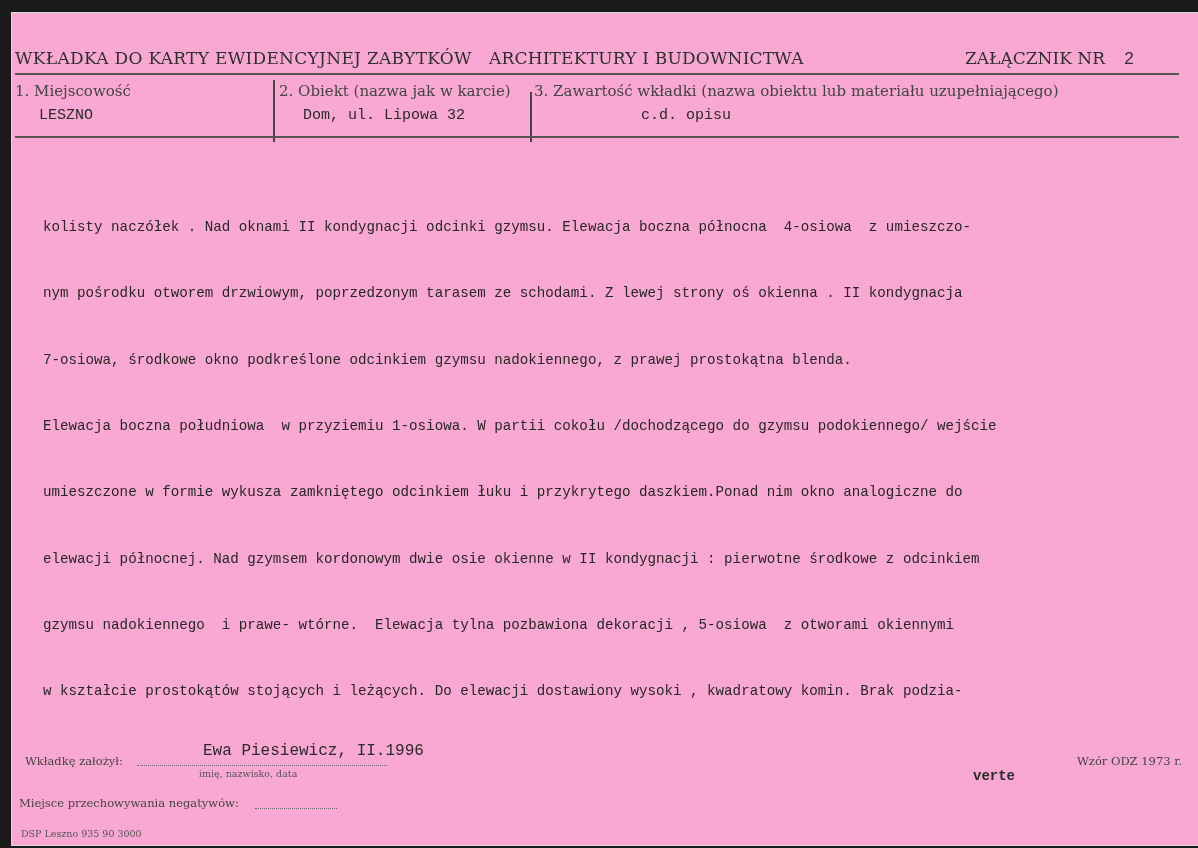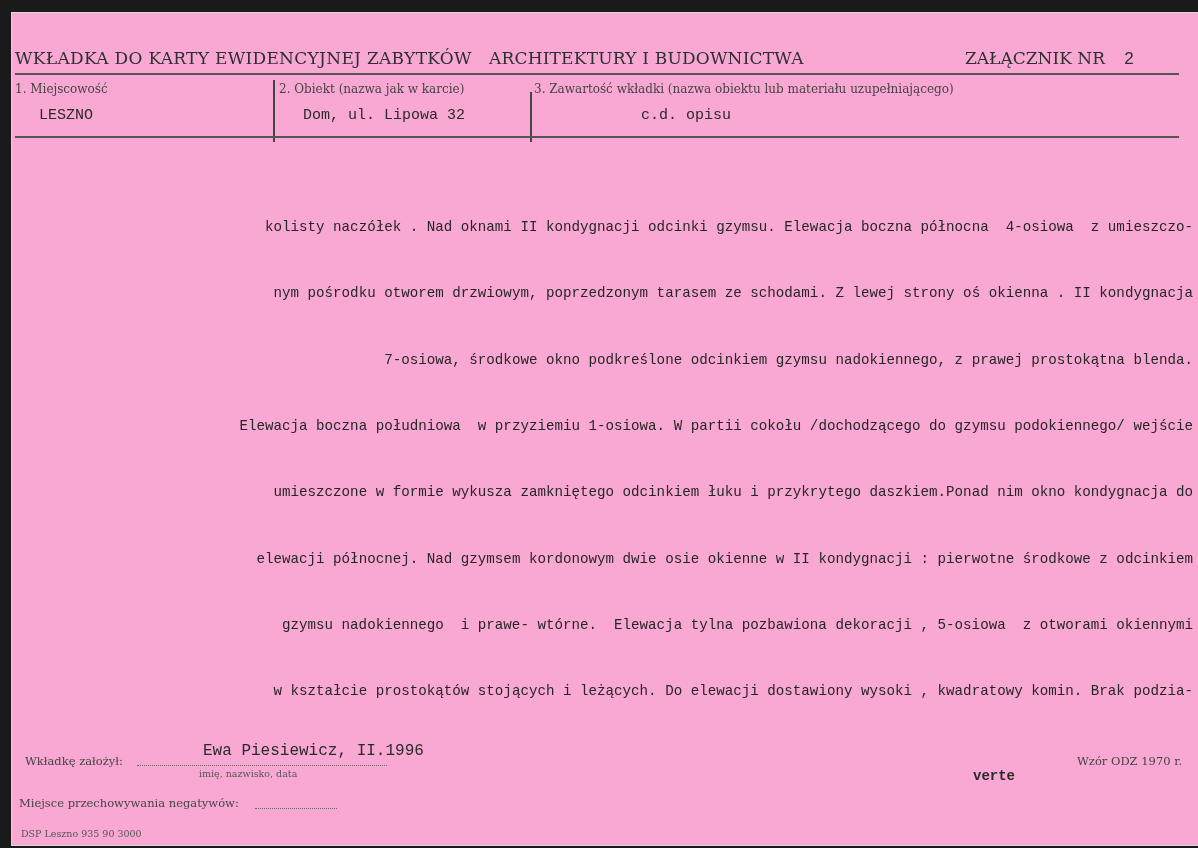--- a/index.html
+++ b/index.html
@@ -1,26 +1,26 @@
 <!DOCTYPE html>
 <html><head>
 <meta charset="utf-8">
 <style>
   html, body { margin:0; padding:0; }
   body { width:1198px; height:848px; background:#1a1a1a; overflow:hidden; position:relative; }
   .card { position:absolute; left:3px; top:12px; width:1192px; height:834px; background:#f9a8d4;
           box-shadow: inset 0 0 0 1px #d8d8d4; margin-left: 8px; }
   .serif { font-family:"DejaVu Serif","Liberation Serif",serif; }
-  .type { font-family:"Liberation Mono","DejaVu Sans Mono",monospace; color:#2a2a2a;text-align:right; }
+  .type { font-family:"Liberation Mono","DejaVu Sans Mono",monospace; color:#2a2a2a; }
   .hdr-title { position:absolute; left:4px; top:36px; font-size:17px; letter-spacing:0.3px; color:#2f2f2f; font-weight:normal; }
   .hdr-title .b { letter-spacing:0.2px; }
   .hdr-annex { position:absolute; left:954px; top:36px; font-size:17px; color:#2f2f2f; }
   .hdr-annex .num { font-family:"Liberation Sans",sans-serif; margin-left:14px; }
   .rule { position:absolute; height:2px; background:#555; }
-  .field-label { position:absolute; font-size:12px; color:#444; }
+  .field-label { position:absolute; font-size:15px; color:#444; }
   .field-value { position:absolute; font-size:15px; }
   .vline { position:absolute; width:2px; background:#444; }
   .body-text { position:absolute; left:32px; top:160px; width:1150px; font-size:14.2px; line-height:22.1px; white-space:pre; color:#262626; }
   .p { display:block; }
   .foot-label { position:absolute; font-size:11.5px; color:#444; }
   .dots { position:absolute; border-bottom:1px dotted #666; height:0; }
   .foot-value { position:absolute; font-size:16px; }
   .small { position:absolute; font-size:9.5px; color:#555; }
 </style>
 </head>
@@ -50,21 +50,21 @@
   <div class="field-label serif" style="left:523px; top:70px;">3. Zawartość wkładki (nazwa obiektu lub materiału uzupełniającego)</div>
   <div class="field-value type" style="left:630px; top:95px;">c.d. opisu</div>
 
   <div class="rule" style="left:4px; top:124px; width:1164px; height:1.5px;"></div>
 
   <div class="body-text type">
     <span class="p">kolisty naczółek . Nad oknami II kondygnacji odcinki gzymsu. Elewacja boczna północna  4-osiowa  z umieszczo-</span>
     <span class="p">nym pośrodku otworem drzwiowym, poprzedzonym tarasem ze schodami. Z lewej strony oś okienna . II kondygnacja</span>
     <span class="p">7-osiowa, środkowe okno podkreślone odcinkiem gzymsu nadokiennego, z prawej prostokątna blenda.</span>
     <span class="p">Elewacja boczna południowa  w przyziemiu 1-osiowa. W partii cokołu /dochodzącego do gzymsu podokiennego/ wejście</span>
-    <span class="p">umieszczone w formie wykusza zamkniętego odcinkiem łuku i przykrytego daszkiem.Ponad nim okno kondygnacja do</span>
+    <span class="p">umieszczone w formie wykusza zamkniętego odcinkiem łuku i przykrytego daszkiem.Ponad nim okno analogiczne do</span>
     <span class="p">elewacji północnej. Nad gzymsem kordonowym dwie osie okienne w II kondygnacji : pierwotne środkowe z odcinkiem</span>
     <span class="p">gzymsu nadokiennego  i prawe- wtórne.  Elewacja tylna pozbawiona dekoracji , 5-osiowa  z otworami okiennymi</span>
     <span class="p">w kształcie prostokątów stojących i leżących. Do elewacji dostawiony wysoki , kwadratowy komin. Brak podzia-</span>
     
     
     
     
     
     
     
@@ -75,20 +75,20 @@
     
     
     
   </div>
 
   <div class="foot-label serif" style="left:14px; top:742px;">Wkładkę założył:</div>
   <div class="dots" style="left:126px; top:753px; width:250px;"></div>
   <div class="foot-value type" style="left:192px; top:730px;">Ewa Piesiewicz, II.1996</div>
   <div class="small serif" style="left:188px; top:756px;">imię, nazwisko, data</div>
 
-  <div class="foot-label serif" style="left:1066px; top:742px;">Wzór ODZ 1970 r.</div>
+  <div class="foot-label serif" style="left:1066px; top:742px;">Wzór ODZ 1973 r.</div>
   <div class="field-value type" style="left:962px; top:756px; font-weight:bold; font-size:14px;">verte</div>
 
   <div class="foot-label serif" style="left:8px; top:784px;text-align:right;">Miejsce przechowywania negatywów:</div>
   <div class="dots" style="left:244px; top:796px; width:82px;"></div>
 
   <div class="small serif" style="left:10px; top:816px;">DSP Leszno 935 90 3000</div>
 </div>
 
 </body></html>

